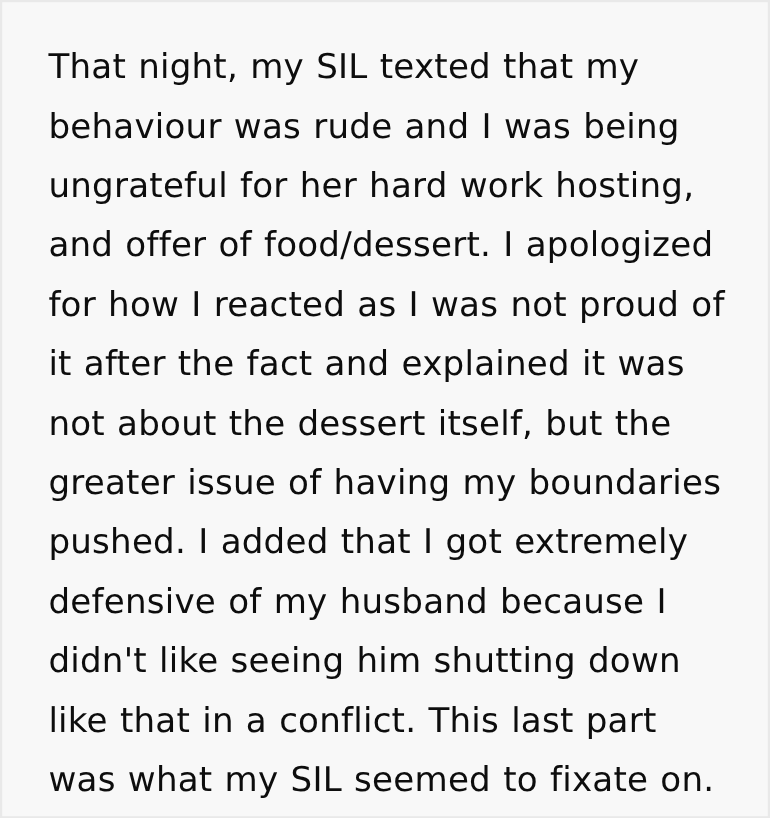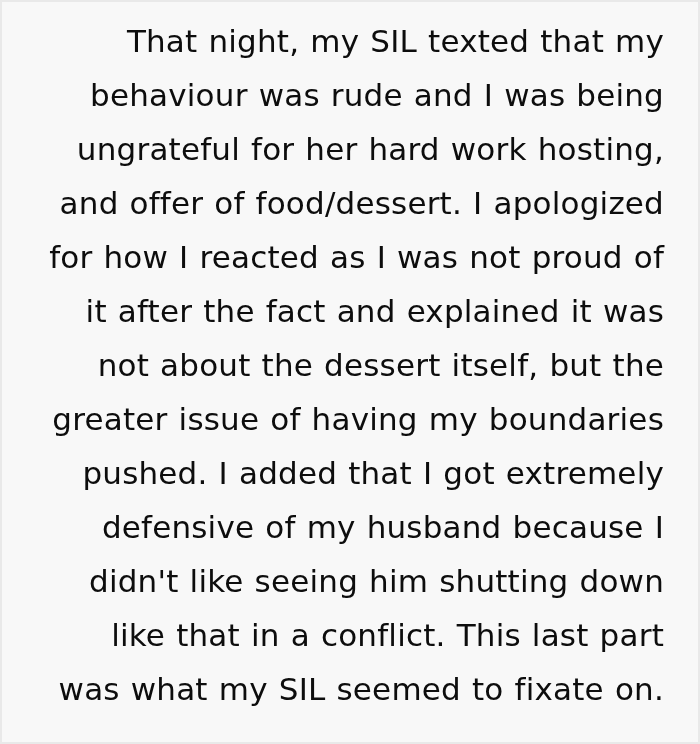--- a/index.html
+++ b/index.html
@@ -13,27 +13,27 @@
       box-sizing: border-box;
       width: 700px;
       height: 744px;
       background: #f8f8f8;
       border: 2px solid #e9e9e9;
       overflow: hidden;
     }
 
     .post-text {
       margin: 0;
-      padding: 12px 34px 0 42px;
+      padding: 32px 34px 0 42px;
       color: #0d0d0d;
       font-size: 31px;
       line-height: 54px;
       letter-spacing: 0.2px;
       word-spacing: 1px;
-      text-align: right;
+      text-align: left;
     }
   </style>
 </head>
 <body>
 
 <div class="post-card">
   <p class="post-text">That night, my SIL texted that my behaviour was rude and I was being ungrateful for her hard work hosting, and offer of food/dessert. I apologized for how I reacted as I was not proud of it after the fact and explained it was not about the dessert itself, but the greater issue of having my boundaries pushed. I added that I got extremely defensive of my husband because I didn't like seeing him shutting down like that in a conflict. This last part was what my SIL seemed to fixate on.</p>
 </div>
 
 </body></html>

